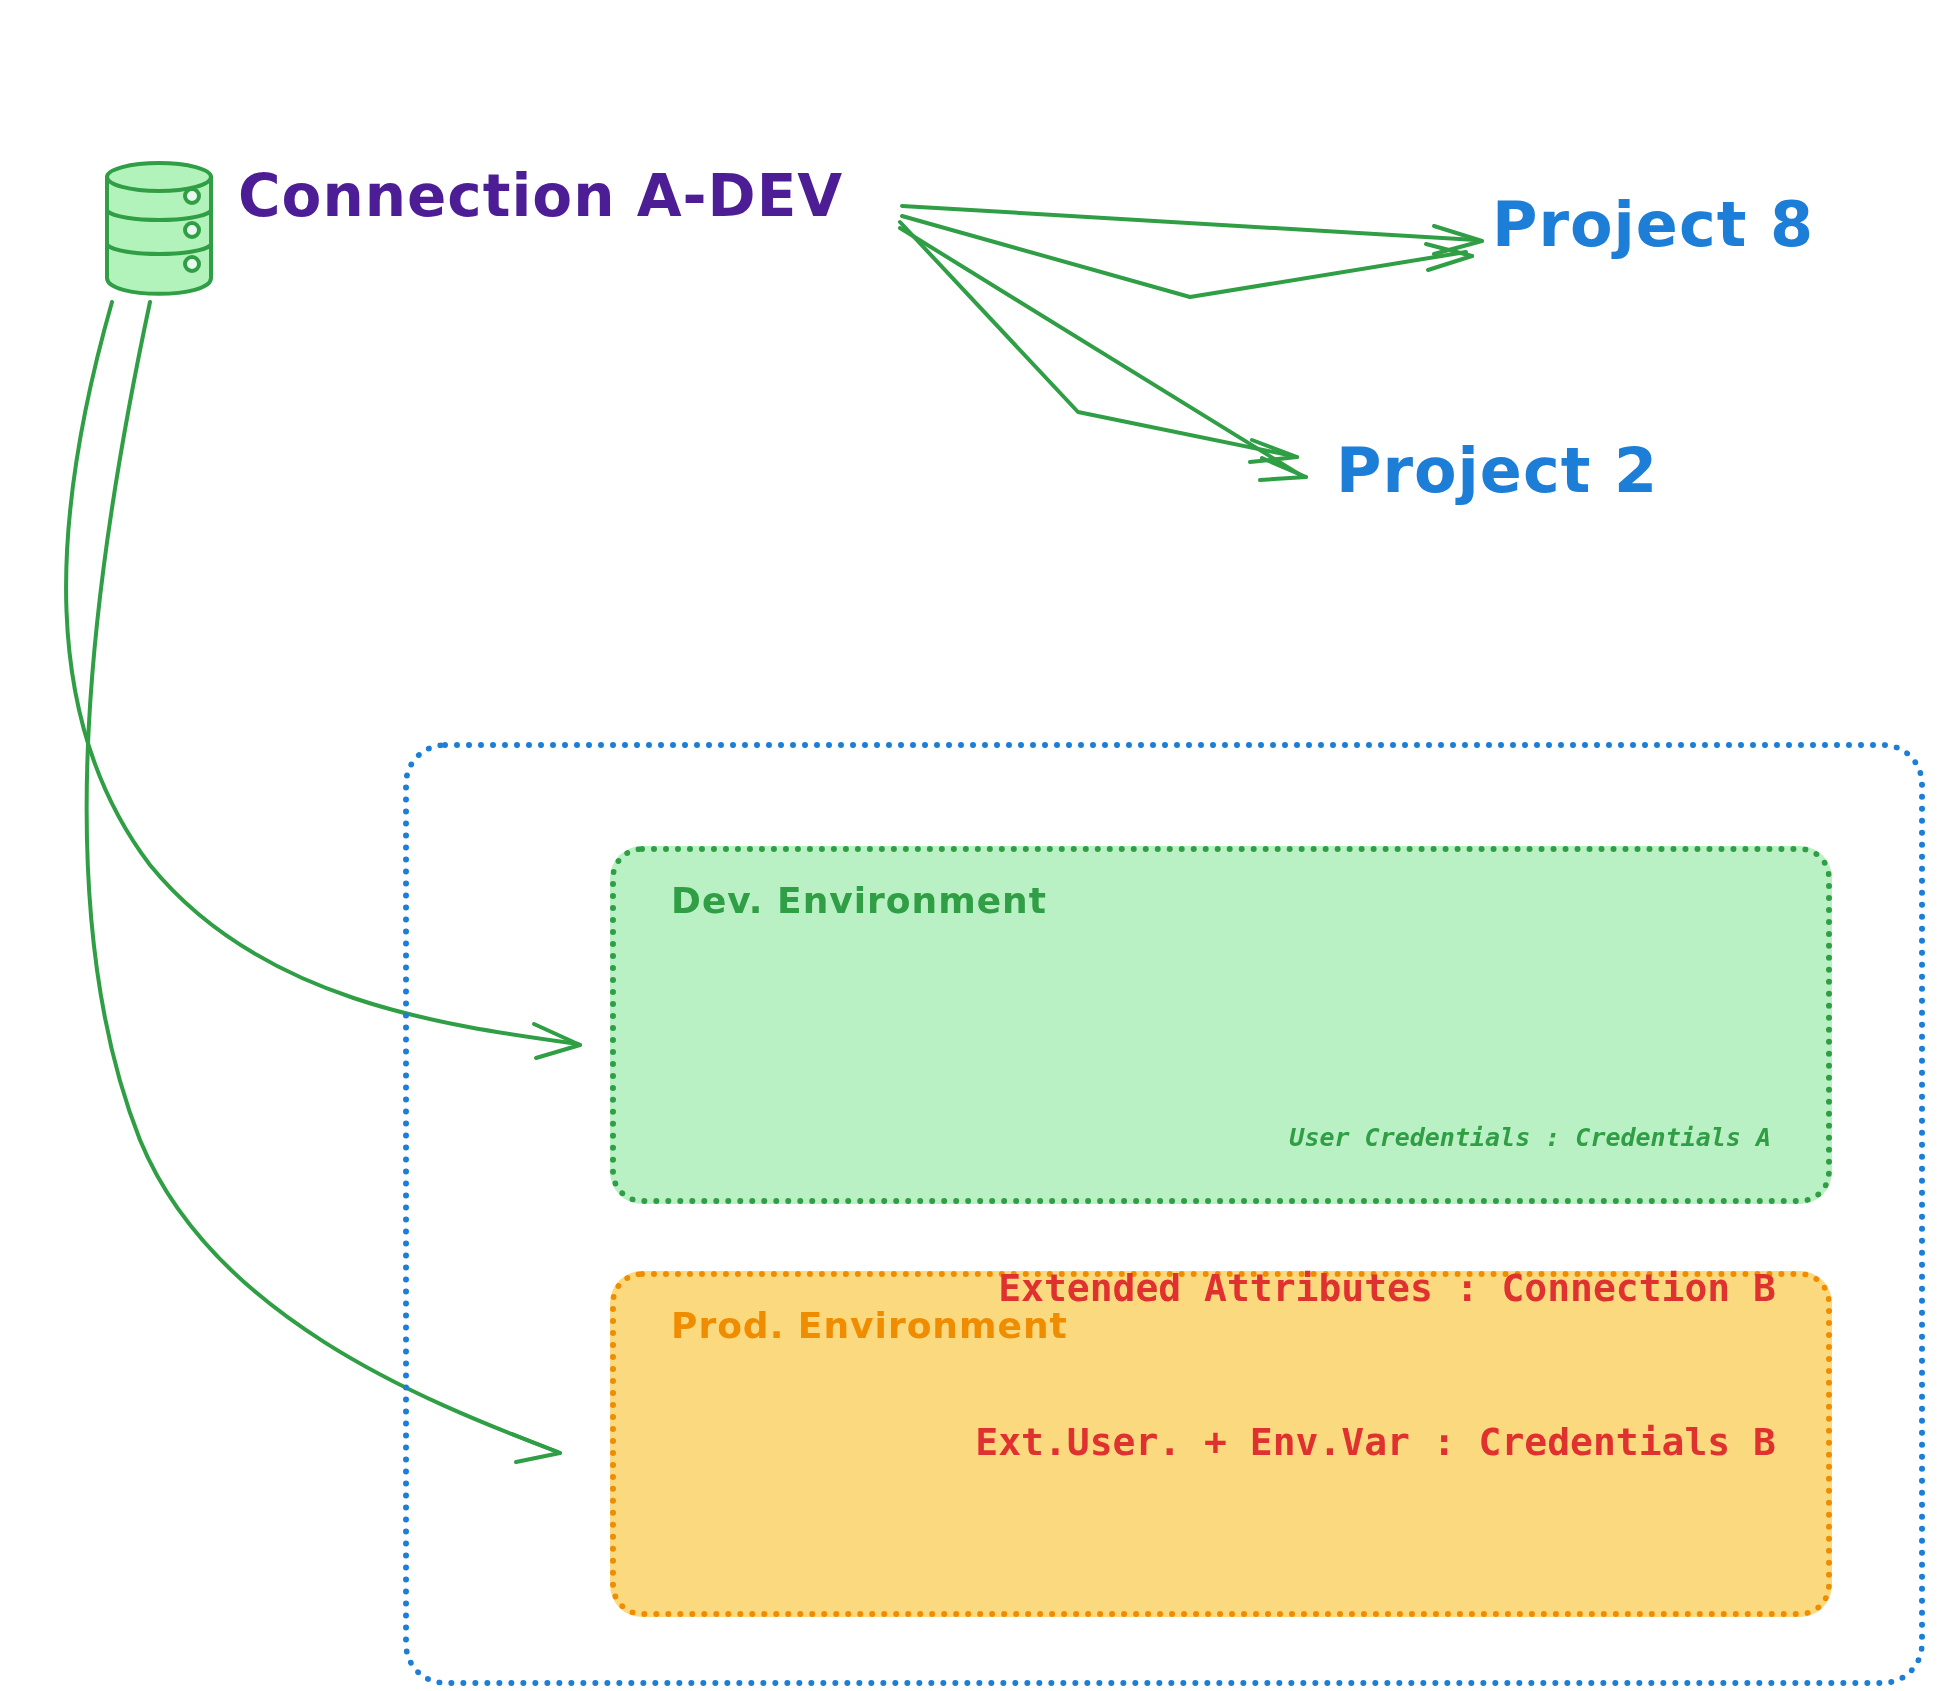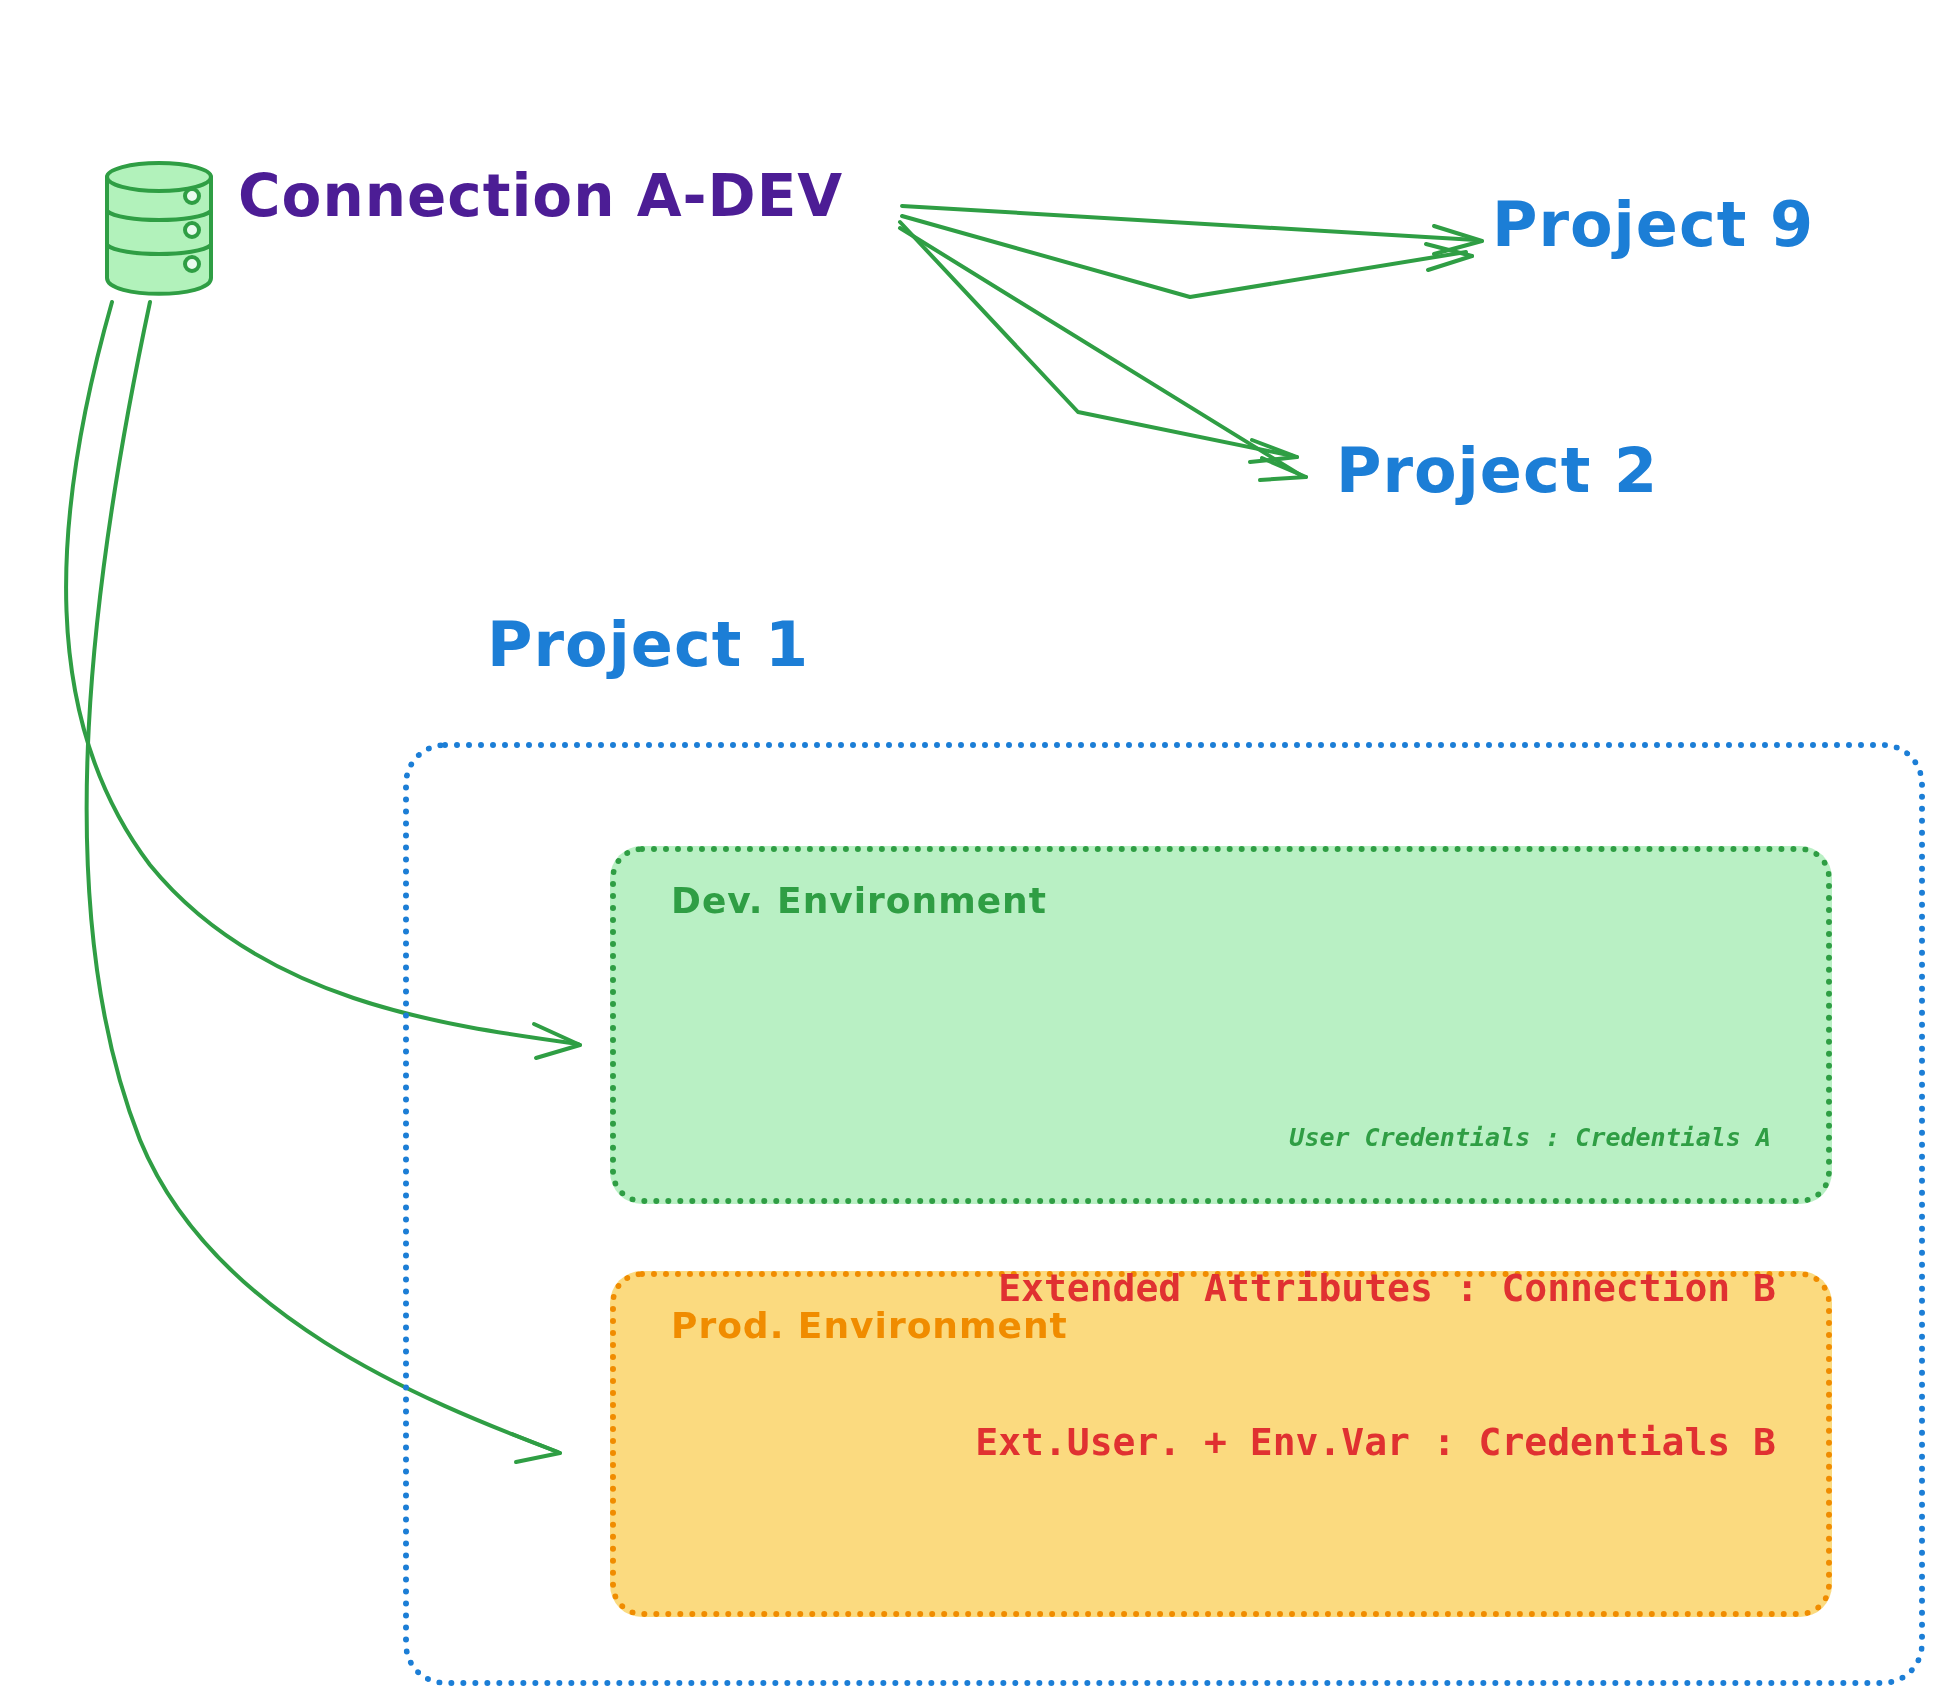--- a/index.html
+++ b/index.html
@@ -147,25 +147,24 @@
       <path d="M 107 245 C 120 257, 198 257, 211 245" fill="none"></path>
       <circle cx="192" cy="196" r="7" fill="#e9fbee"></circle>
       <circle cx="192" cy="230" r="7" fill="#e9fbee"></circle>
       <circle cx="192" cy="264" r="7" fill="#e9fbee"></circle>
     </g>
   </svg>
 
 
   <div class="abs hand connection-label">Connection A-DEV</div>
 
-  <div class="abs hand project3-label">Project 9</div>
+  <div class="abs hand project3-label">Project 8</div>
 
   <div class="abs hand project2-label">Project 2</div>
 
-  <div class="abs hand project1-label">Project 1</div>
 
   <div class="abs project1-box"></div>
 
   <div class="abs env-box dev-box">
     <div class="hand env-title dev-title">Dev. Environment</div>
     <div class="mono dev-cred">User Credentials : Credentials A</div>
   </div>
 
   <div class="abs env-box prod-box">
     <div class="hand env-title prod-title">Prod. Environment</div>

